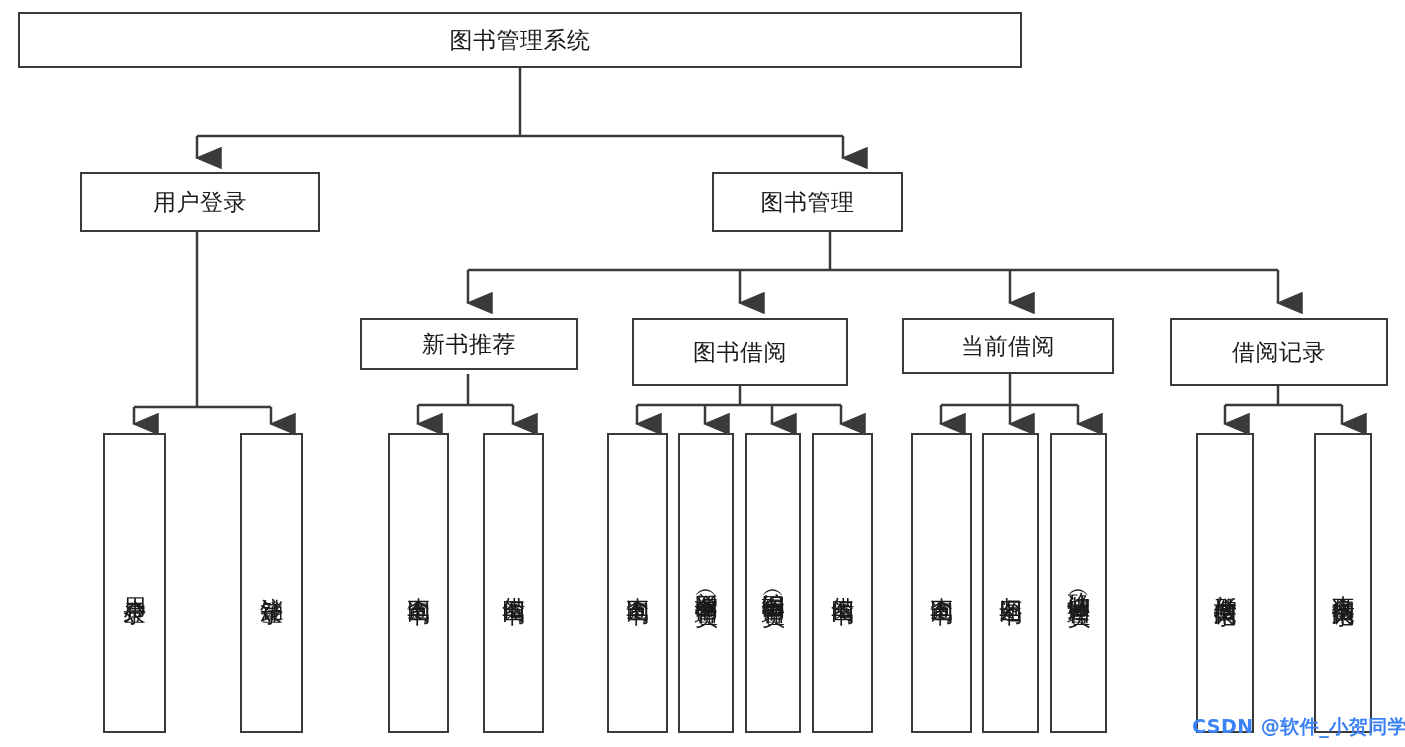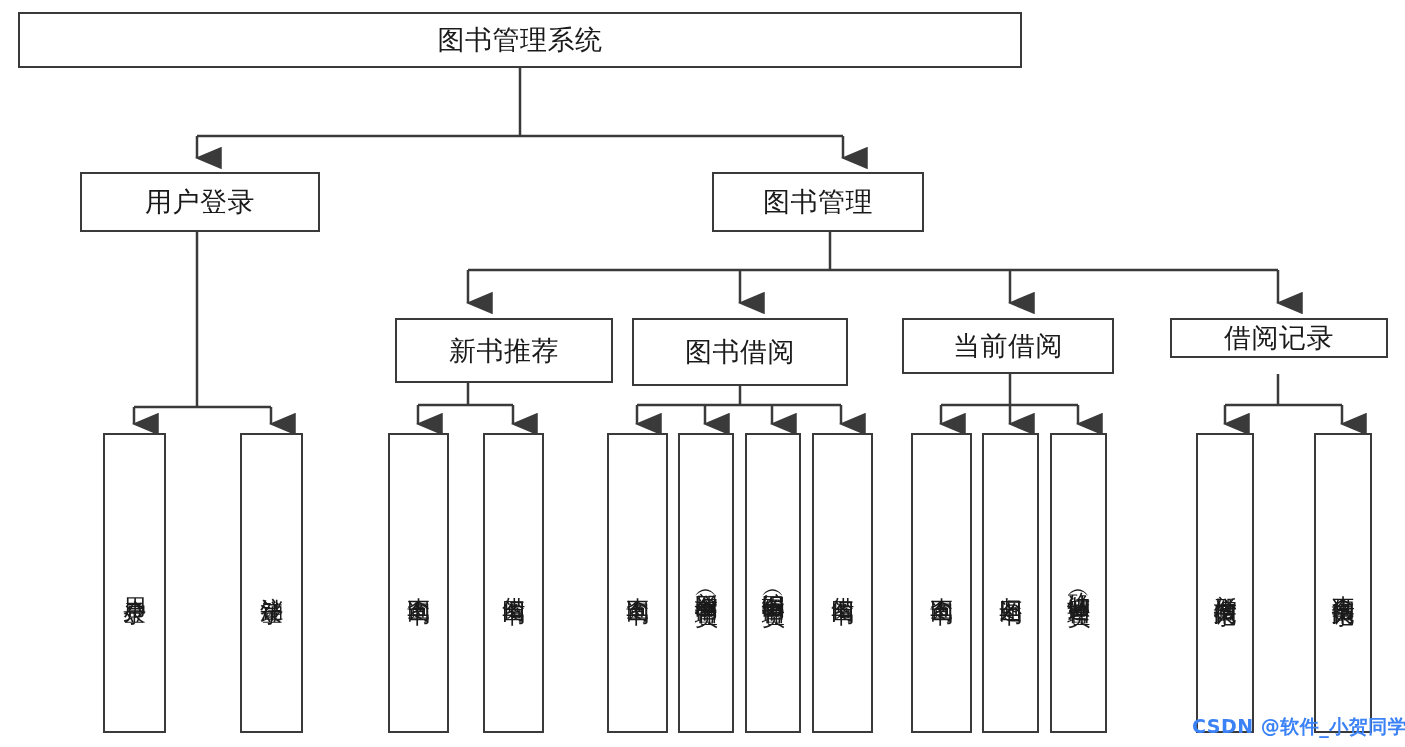--- a/index.html
+++ b/index.html
@@ -21,21 +21,21 @@
     position: absolute;
     box-sizing: border-box;
     background: #ffffff;
     border: 2px solid #3a3a3a;
     display: flex;
     align-items: center;
     justify-content: center;
     color: #1a1a1a;
   }
   .node-h {
-    font-size: 27px;
+    font-size: 23px;
     line-height: 1.25;
     letter-spacing: 0.5px;
     white-space: nowrap;
   }
   .node-v {
     writing-mode: vertical-rl;
     text-orientation: upright;
     font-size: 23px;
     line-height: 1.28;
     letter-spacing: 2px;
@@ -119,34 +119,34 @@
     </g>
   </svg>
 
   <div class="node node-h" style="left:18px; top:12px; width:1004px; height:56px;">
     <span>图书管理系统</span>
   </div>
 
   <div class="node node-h" style="left:80px; top:172px; width:240px; height:60px;">
     <span>用户登录</span>
   </div>
-  <div class="node node-h" style="left:712px; top:172px; width:212px; height:60px;">
+  <div class="node node-h" style="left:712px; top:172px; width:191px; height:60px;">
     <span>图书管理</span>
   </div>
 
-  <div class="node node-h" style="left:360px; top:318px; width:218px; height:65px;margin-left:35px;">
+  <div class="node node-h" style="left:360px; top:318px; width:218px; height:52px;">
     <span>新书推荐</span>
   </div>
   <div class="node node-h" style="left:632px; top:318px; width:216px; height:68px;">
     <span>图书借阅</span>
   </div>
   <div class="node node-h" style="left:902px; top:318px; width:212px; height:56px;">
     <span>当前借阅</span>
   </div>
-  <div class="node node-h" style="left:1170px; top:318px; width:218px; height:40px;">
+  <div class="node node-h" style="left:1170px; top:318px; width:218px; height:68px;">
     <span>借阅记录</span>
   </div>
 
   <div class="node node-v" style="left:103px; top:433px; width:63px; height:300px;">
     <span>用户登录</span>
   </div>
   <div class="node node-v" style="left:240px; top:433px; width:63px; height:300px;">
     <span>注销登录</span>
   </div>
 

